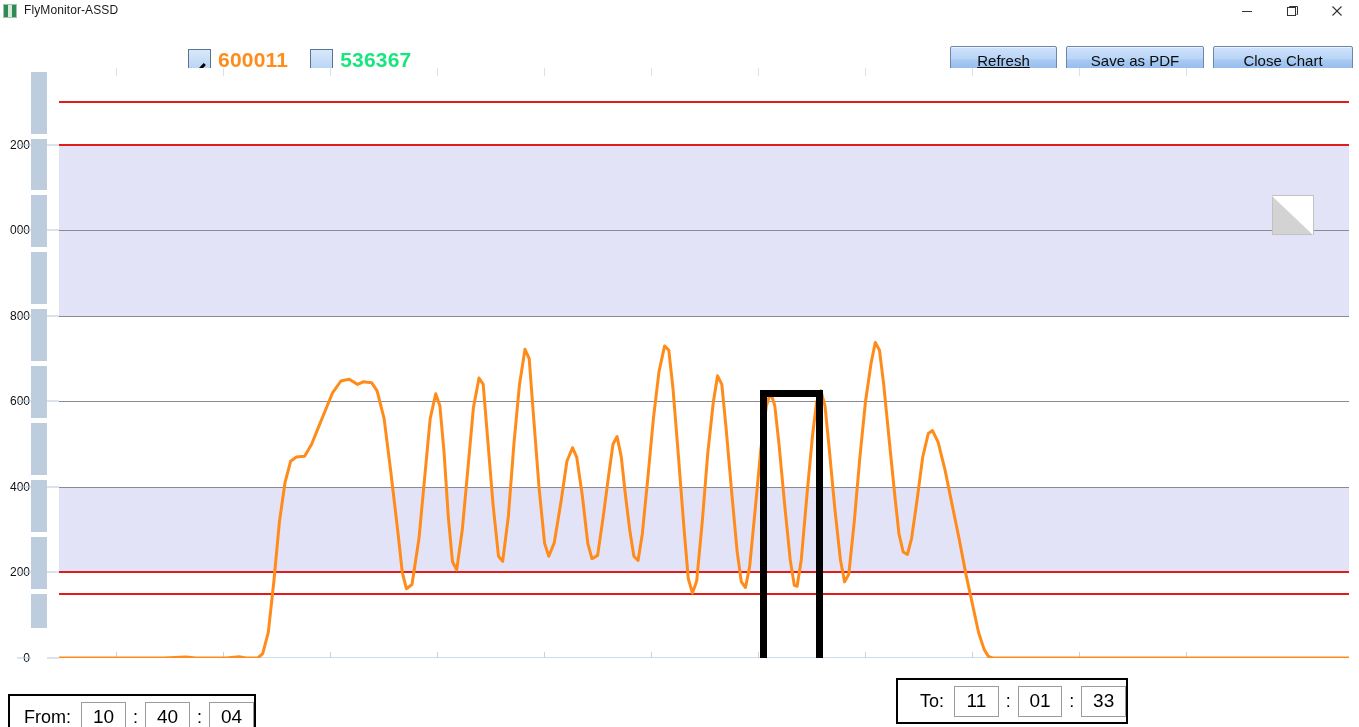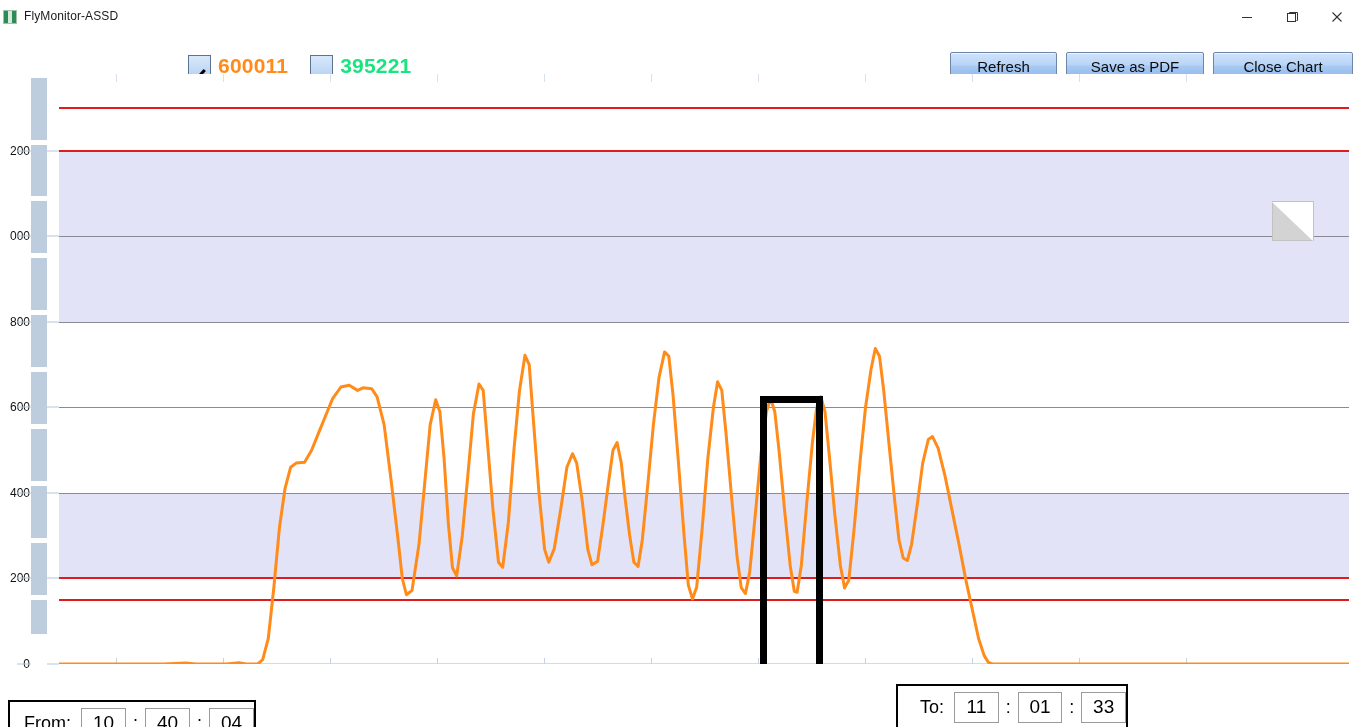--- a/index.html
+++ b/index.html
@@ -2,21 +2,21 @@
 <html><head>
 <meta charset="utf-8">
 <style>
   html,body{margin:0;padding:0;}
   body{
     width:1359px;height:727px;overflow:hidden;
     background:#ffffff;
     font-family:"Liberation Sans","DejaVu Sans",sans-serif;
     -webkit-font-smoothing:antialiased;
   }
-  .app{position:relative;width:1359px;height:589px;margin-top:6px;}
+  .app{position:relative;width:1359px;height:589px;}
 
   
   .titlebar{position:absolute;left:0;top:0;width:1359px;height:22px;
     background:#ffffff;border-bottom:1px solid #f0f0f0;}
   .tb-icon{position:absolute;left:3px;top:4px;width:14px;height:14px;
     background:linear-gradient(90deg,#2e8b57 0 33%,#d6ead9 33% 66%,#2e8b57 66% 100%);
     border:1px solid #9fc3a8;box-sizing:border-box;}
   .tb-title{position:absolute;left:24px;top:3px;font-size:12px;color:#1a1a1a;
     letter-spacing:.1px;white-space:nowrap;}
   .tb-btns{position:absolute;right:0;top:0;height:22px;display:flex;}
@@ -32,21 +32,21 @@
     border:1px solid #6e86a8;
     border-radius:2px;
     color:#0b0b0b;font-size:15px;
     display:flex;align-items:center;justify-content:center;
     box-shadow:inset 0 1px 0 #eaf3ff;
     cursor:default;white-space:nowrap;
   }
   #btn-select{position:absolute;left:7px;top:24px;width:175px;height:28px;font-size:16px;}
   .tb-right{position:absolute;top:24px;right:6px;height:28px;display:flex;gap:9px;}
   .tb-right .btn{height:28px;padding:0 10px;font-size:15px;}
-  #btn-refresh{width:107px;}
+  #btn-refresh{width:107px;text-decoration:underline;}
   #btn-pdf{width:138px;}
   #btn-log{width:161px;}
   #btn-close{width:140px;}
 
   .legend{position:absolute;left:188px;top:25px;height:26px;display:flex;align-items:center;gap:0;}
   .chk{
     width:23px;height:23px;box-sizing:border-box;
     background:linear-gradient(to bottom,#d8e8fb,#b7d2f2);
     border:1px solid #5d7393;position:relative;cursor:default;
   }
@@ -130,21 +130,21 @@
       </div>
     </div>
   </div>
 
   <div class="toolbar">
 
     <div class="legend">
       <div class="chk checked"></div>
       <div class="lg-label" style="color:#ff8c1a">600011</div>
       <div class="chk"></div>
-      <div class="lg-label" style="color:#19e57e">395221</div>
+      <div class="lg-label" style="color:#19e57e">536367</div>
     </div>
 
     <div class="tb-right">
       <div class="btn" id="btn-refresh">Refresh</div>
       <div class="btn" id="btn-pdf">Save as PDF</div>
       <div class="btn" id="btn-close">Close Chart</div>
     </div>
   </div>
 
   <div class="chart">

